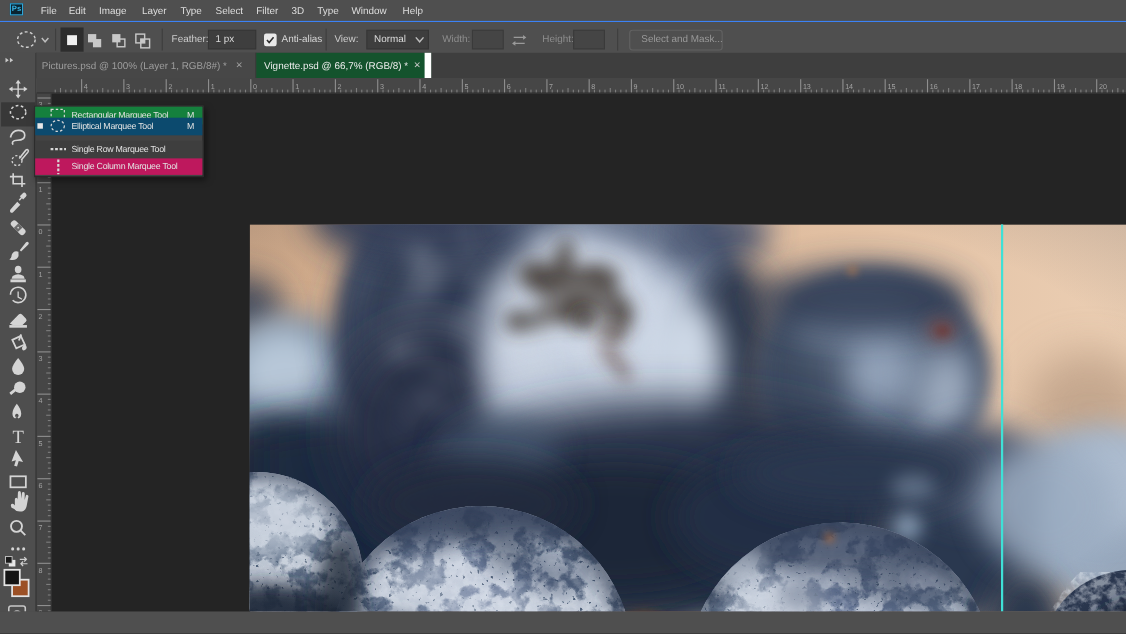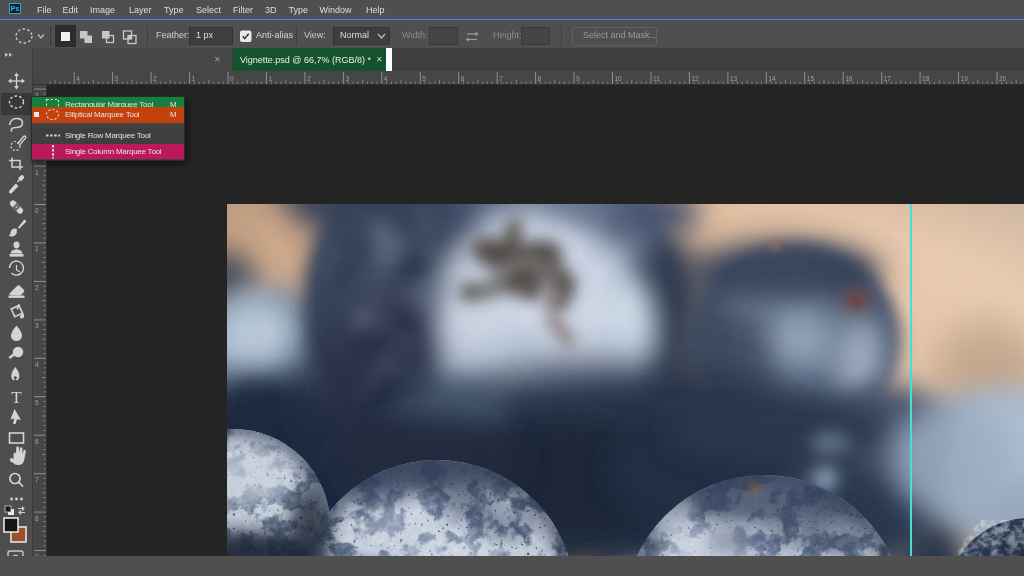--- a/index.html
+++ b/index.html
@@ -66,20 +66,21 @@
       <div style="position:absolute;left:196px;top:0;height:29px;line-height:30px;font-size:9px;color:#dddddd;white-space:nowrap">1 px</div>
       <div style="position:absolute;left:256px;top:0;height:29px;line-height:30px;font-size:9px;color:#d6d6d6;white-space:nowrap">Anti-alias</div>
       <div style="position:absolute;left:304px;top:0;height:29px;line-height:30px;font-size:9px;color:#cccccc;white-space:nowrap">View:</div>
       <div style="position:absolute;left:340px;top:0;height:29px;line-height:30px;font-size:9px;color:#dddddd;white-space:nowrap">Normal</div>
       <div style="position:absolute;left:402px;top:0;height:29px;line-height:30px;font-size:9px;color:#8d8d8d;white-space:nowrap">Width:</div>
       <div style="position:absolute;left:493px;top:0;height:29px;line-height:30px;font-size:9px;color:#8d8d8d;white-space:nowrap">Height:</div>
       <div style="position:absolute;left:583px;top:0;height:29px;line-height:30px;font-size:9px;color:#9a9a9a;white-space:nowrap">Select and Mask...</div>
     </div>
 <div style="position:absolute;left:33px;top:48px;width:991px;height:23px;background:#3e3e3e">
       <div style="position:absolute;left:0;top:0;width:200px;height:23px;background:#474747;border-right:1px solid #383838;box-sizing:border-box">
+        <div style="position:absolute;left:5px;top:0;height:23px;line-height:24px;font-size:9px;color:#9e9e9e;white-space:nowrap">Pictures.psd @ 100% (Layer 1, RGB/8#) *</div>
         <div style="position:absolute;left:181px;top:0;height:23px;line-height:23px;font-size:8px;color:#9e9e9e">✕</div>
       </div>
       <div style="position:absolute;left:200px;top:0;width:159px;height:23px;background:#14532d;border-right:6px solid #ffffff;box-sizing:border-box">
         <div style="position:absolute;left:7px;top:0;height:23px;line-height:24px;font-size:9px;color:#ececec;white-space:nowrap">Vignette.psd @ 66,7% (RGB/8) *</div>
         <div style="position:absolute;left:143px;top:0;height:23px;line-height:23px;font-size:8px;color:#c9c9c9">✕</div>
       </div>
     </div>
 <svg width="991" height="14" viewBox="33 0 991 14" style="position:absolute;left:33px;top:71px">
       <rect x="33" y="0" width="991" height="14" fill="#464646"></rect>
       <rect x="33" y="13" width="991" height="1" fill="#303030"></rect>
@@ -712,21 +713,21 @@
       <circle cx="15.5" cy="559" r="3.6" fill="none" stroke="#c9c9c9" stroke-width="1.3"></circle>
     </svg>
 <div style="position:absolute;left:31px;top:96px;width:152px;height:63px;background:#434343;border:1px solid #2a2a2a;box-shadow:2px 3px 6px rgba(0,0,0,0.5)">
       <div style="position:absolute;left:0;top:0px;width:152px;height:15.5px;background:#15803d;text-decoration:underline;">
         <svg width="16" height="15" viewBox="0 0 16 15" style="position:absolute;left:13px;top:0">
           <rect x="1.5" y="2.5" width="12" height="10" fill="none" stroke="#d8d8d8" stroke-width="1.1" stroke-dasharray="2.2 2"></rect>
         </svg>
         <div style="position:absolute;left:33px;top:0;height:15.5px;line-height:16px;font-size:8px;letter-spacing:-0.03em;color:#e2e2e2;white-space:nowrap">Rectangular Marquee Tool</div>
         <div style="position:absolute;left:138px;top:0;height:15.5px;line-height:16px;font-size:8px;color:#e2e2e2">M</div>
       </div>
-      <div style="position:absolute;left:0;top:10px;width:152px;height:15.5px;background:#c2410c;">
+      <div style="position:absolute;left:0;top:10px;width:152px;height:15.5px;background:#0c4a6e;">
         <div style="position:absolute;left:2px;top:5px;width:5px;height:5px;background:#e8e8e8"></div>
         <svg width="16" height="15" viewBox="0 0 16 15" style="position:absolute;left:13px;top:0">
           <ellipse cx="7.5" cy="7.5" rx="6" ry="5" fill="none" stroke="#d8d8d8" stroke-width="1.1" stroke-dasharray="2.2 2"></ellipse>
         </svg>
         <div style="position:absolute;left:33px;top:0;height:15.5px;line-height:16px;font-size:8px;letter-spacing:-0.03em;color:#e2e2e2;white-space:nowrap">Elliptical Marquee Tool</div>
         <div style="position:absolute;left:138px;top:0;height:15.5px;line-height:16px;font-size:8px;color:#e2e2e2">M</div>
       </div>
       <div style="position:absolute;left:0;top:31.0px;width:152px;height:15.5px;background:#3e3e3e;">
         <svg width="16" height="15" viewBox="0 0 16 15" style="position:absolute;left:13px;top:0">
           <line x1="1" y1="7.5" x2="15" y2="7.5" stroke="#d8d8d8" stroke-width="2" stroke-dasharray="2.5 1.6"></line>

